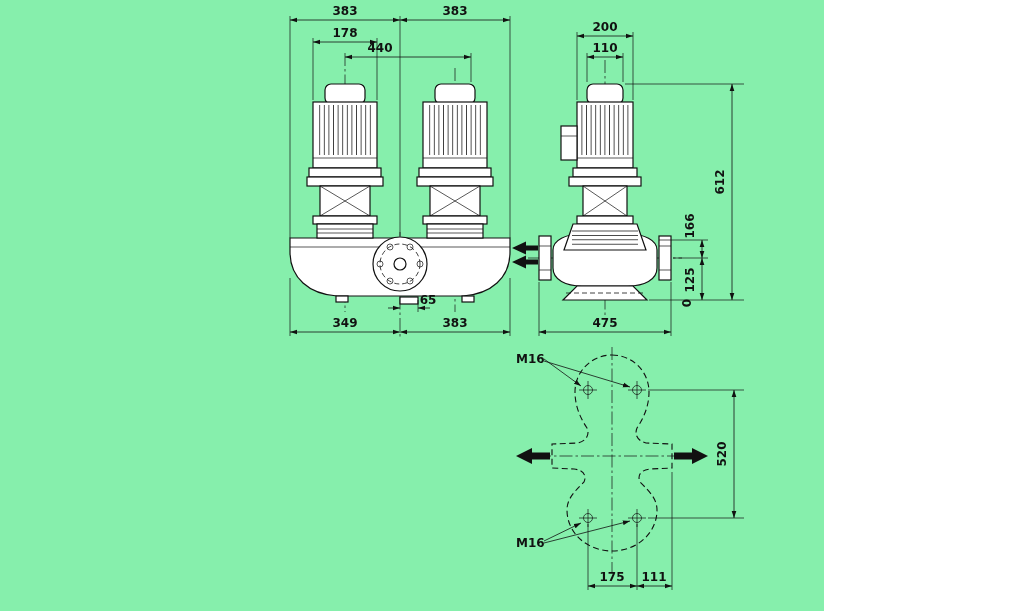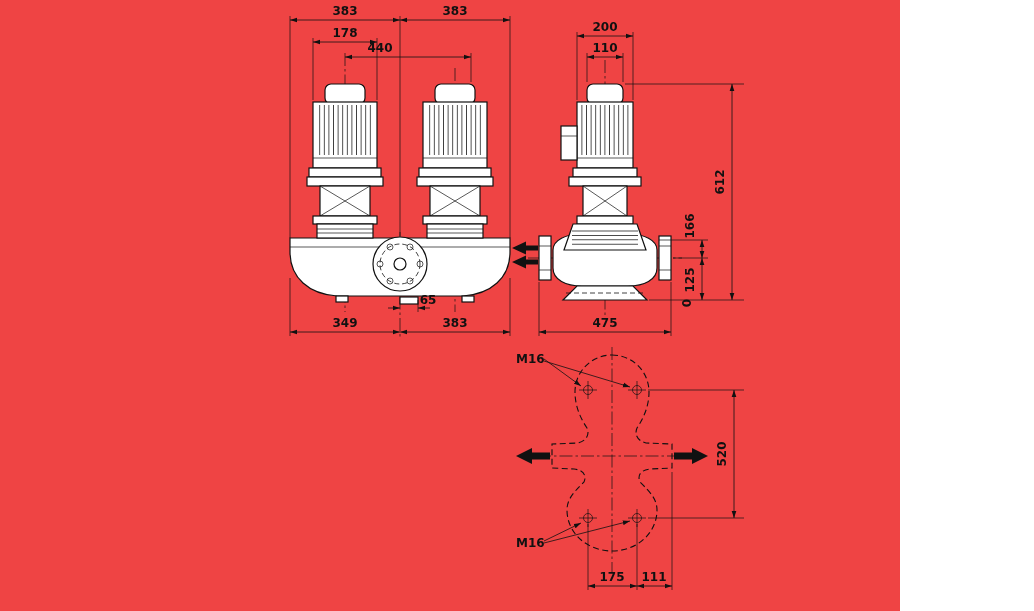--- a/index.html
+++ b/index.html
@@ -1,16 +1,16 @@
 <!DOCTYPE html>
 <html><head>
 <meta charset="utf-8">
 <style>
   html,body{margin:0;padding:0;background:#ffffff;}
-  .stage{width:900px;height:611px;background:#ef4444;overflow:hidden;}
+  .stage{width:824px;height:611px;background:#86efac;overflow:hidden;}
   svg{display:block;}
   .obj{fill:#ffffff;stroke:#111111;stroke-width:1.2;}
   .thin{fill:none;stroke:#111111;stroke-width:0.7;}
   .dim{fill:none;stroke:#111111;stroke-width:0.8;}
   .ext{fill:none;stroke:#111111;stroke-width:0.7;}
   .cl{fill:none;stroke:#111111;stroke-width:0.7;stroke-dasharray:13 3 2.5 3;}
   .dash{fill:none;stroke:#111111;stroke-width:1.1;stroke-dasharray:6 3.5;}
   .hid{fill:none;stroke:#111111;stroke-width:0.8;stroke-dasharray:5 3;}
   .solidfill{fill:#111111;stroke:none;}
   .dim-t{font:700 12px "DejaVu Sans", sans-serif;fill:#111111;text-anchor:middle;}

